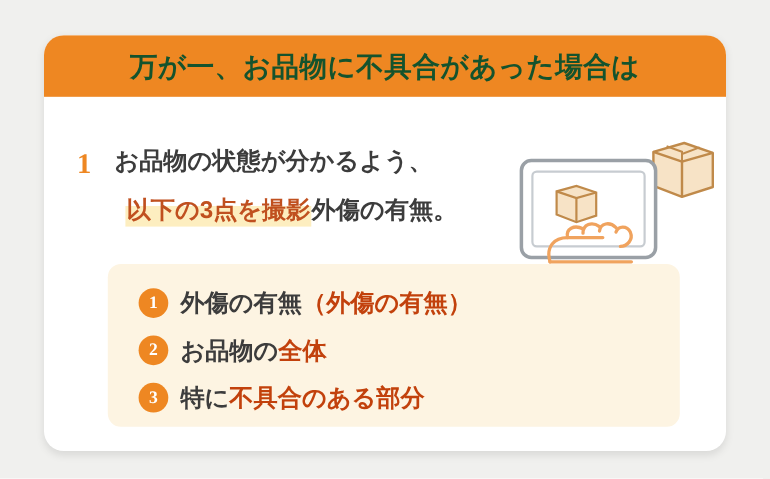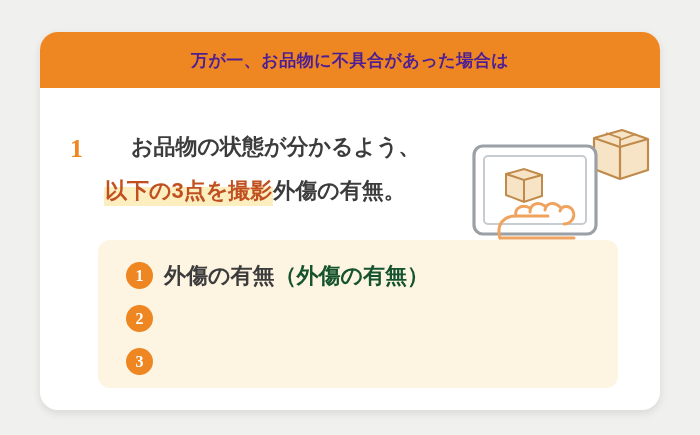--- a/index.html
+++ b/index.html
@@ -34,22 +34,22 @@
     left: 0;
     top: 0;
     width: 620px;
     height: 56px;
     background: #ee8722;
     display: flex;
     align-items: center;
     justify-content: center;
   }
   .card-header .title {
-    color: #4c1d95;
-    font-size: 17px;
+    color: #14532d;
+    font-size: 25px;
     font-weight: bold;
     letter-spacing: 0.5px;
     white-space: nowrap;
   }
   .body {
     position: absolute;
     left: 0;
     top: 56px;
     width: 620px;
     height: 322px;
@@ -71,36 +71,36 @@
     font-family: "Liberation Serif", serif;
   }
   .step-line1 {
     position: absolute;
     left: 34px;
     top: 0px;
     font-size: 22px;
     font-weight: bold;
     color: #3c3c3c;
     white-space: nowrap;
-    margin-left: 27px;
   }
   .step-line2 {
     position: absolute;
     left: 34px;
     top: 44px;
     font-size: 22px;
     font-weight: bold;
     color: #3c3c3c;
     white-space: nowrap;
   }
   .hl {
     display: inline-block;
     color: #c0501f;
     background: linear-gradient(to top, #fdeec0 0%, #fdeec0 62%, rgba(253,238,192,0) 62%);
     padding: 0 1px;
+    margin-left: 10px;
   }
   
   .illo {
     position: absolute;
     right: 6px;
     top: 24px;
     width: 210px;
     height: 130px;
   }
   
@@ -140,21 +140,21 @@
     justify-content: center;
     margin-right: 11px;
   }
   .p-text {
     font-size: 22px;
     font-weight: bold;
     color: #3c3c3c;
     white-space: nowrap;
   }
   .p-text .em {
-    color: #14532d;
+    color: #c2410c;
   }
 </style>
 </head>
 <body>
 
 <div class="stage">
 
   <div class="card">
 
     <div class="card-header">
@@ -207,24 +207,26 @@
       <div class="panel">
         <div class="panel-list">
 
           <div class="p-item">
             <span class="circ">1</span>
             <span class="p-text"><span>外傷の有無</span><span class="em">（外傷の有無）</span></span>
           </div>
 
           <div class="p-item">
             <span class="circ">2</span>
+            <span class="p-text"><span>お品物の</span><span class="em">全体</span></span>
           </div>
 
           <div class="p-item">
             <span class="circ">3</span>
+            <span class="p-text"><span>特に</span><span class="em">不具合のある部分</span></span>
           </div>
 
         </div>
       </div>
 
     </div>
   </div>
 </div>
 
 </body></html>

